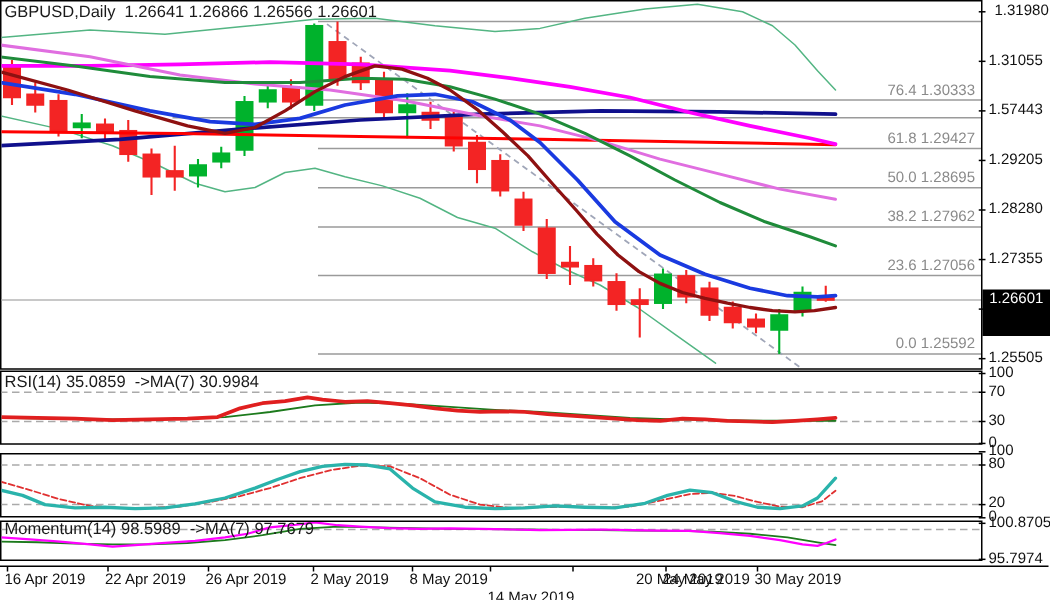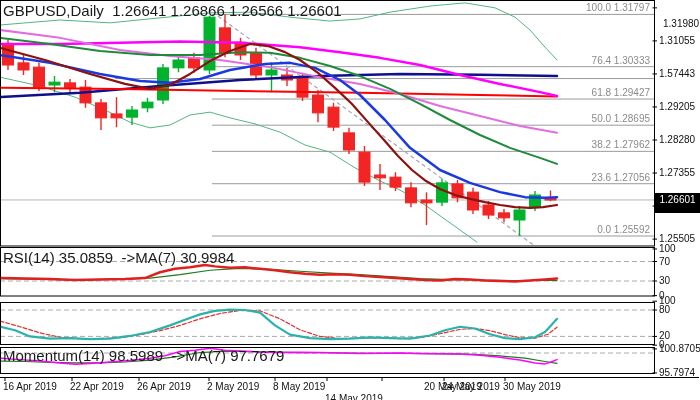--- a/index.html
+++ b/index.html
@@ -1,28 +1,28 @@
 <!DOCTYPE html>
 <html><head>
 <meta charset="utf-8">
 <style>
   html,body{margin:0;padding:0;background:#fff;}
   #app{position:relative;width:700px;height:400px;background:#fff;overflow:hidden;
        font-family:"Liberation Sans",sans-serif;}
   #chart{position:absolute;left:0;top:0;}
   #labels{position:absolute;left:0;top:0;width:700px;height:400px;pointer-events:none;}
-  .title{position:absolute;font-size:15px;color:#1a1a1a;white-space:pre;}
+  .title{position:absolute;font-size:11px;color:#1a1a1a;white-space:pre;}
   .t-main{left:3px;top:2px;}
   .t-rsi{left:3px;top:249px;}
   .t-stoch{left:3px;top:304px;}
   .t-mom{left:3px;top:347px;}
   .pxlab{position:absolute;left:659px;font-size:10px;color:#111;white-space:nowrap;}
   .fiblab{position:absolute;width:150px;text-align:right;font-size:10px;color:#8a8a8a;white-space:nowrap;}
   .datlab{position:absolute;top:381px;font-size:10px;color:#111;white-space:nowrap;}
-  #price-badge{position:absolute;left:655px;top:193px;width:45px;height:20px;background:#000;
+  #price-badge{position:absolute;left:655px;top:193px;width:45px;height:31px;background:#000;
        color:#fff;font-size:10px;line-height:13px;text-align:center;}
   #price-axis{position:absolute;left:655px;top:0;width:45px;height:376px;}
   #time-axis{position:absolute;left:0;top:376px;width:655px;height:24px;}
 </style>
 </head>
 <body>
 
 <div id="app">
   <svg id="chart" width="700" height="400">
       <rect x="0.5" y="0.5" width="654" height="245.5" fill="none" stroke="#000000" stroke-width="1"></rect>
@@ -252,21 +252,21 @@
       <line x1="327" y1="377.5" x2="327" y2="381" stroke="#000" stroke-width="1"></line>
       <line x1="382" y1="377.5" x2="382" y2="381" stroke="#000" stroke-width="1"></line>
       <line x1="444" y1="377.5" x2="444" y2="381" stroke="#000" stroke-width="1"></line>
       <line x1="505" y1="377.5" x2="505" y2="381" stroke="#000" stroke-width="1"></line>
     </svg>
   <div id="labels">
     <div class="title t-main">GBPUSD,Daily  1.26641 1.26866 1.26566 1.26601</div>
     <div class="title t-rsi">RSI(14) 35.0859  -&gt;MA(7) 30.9984</div>
     <div class="title t-mom">Momentum(14) 98.5989  -&gt;MA(7) 97.7679</div>
     <div id="price-axis">
-        <div class="pxlab" style="left: 8px; top: 1.85714px; margin-top: 16px;">1.31980</div>
+        <div class="pxlab" style="left: 8px; top: 1.85714px;">1.31980</div>
         <div class="pxlab" style="left: 4px; top: 34.8929px;">1.31055</div>
         <div class="pxlab" style="left: 4px; top: 67.9286px;">1.57443</div>
         <div class="pxlab" style="left: 4px; top: 100.964px;">1.29205</div>
         <div class="pxlab" style="left: 4px; top: 134px;">1.28280</div>
         <div class="pxlab" style="left: 4px; top: 167.036px;">1.27355</div>
         <div class="pxlab" style="left: 4px; top: 200.071px;">1.26430</div>
         <div class="pxlab" style="left: 4px; top: 233.107px;">1.25505</div>
         <div class="pxlab" style="left: 4px; top: 243px;">100</div>
         <div class="pxlab" style="left: 4px; top: 255.5px;">70</div>
         <div class="pxlab" style="left: 4px; top: 275px;">30</div>
@@ -283,21 +283,20 @@
         <div class="datlab" style="left: 70px; top: 5px;">22 Apr 2019</div>
         <div class="datlab" style="left: 137px; top: 5px;">26 Apr 2019</div>
         <div class="datlab" style="left: 207px; top: 5px;">2 May 2019</div>
         <div class="datlab" style="left: 273px; top: 5px;">8 May 2019</div>
         <div class="datlab" style="left: 325px; top: 5px; margin-top: 12px;">14 May 2019</div>
         <div class="datlab" style="left: 380px; top: 5px; padding-left: 44px;">20 May 2019</div>
         <div class="datlab" style="left: 442px; top: 5px;">24 May 2019</div>
         <div class="datlab" style="left: 503px; top: 5px;">30 May 2019</div>
       </div>
     <div id="price-badge">1.26601</div>
-  <div class="fiblab" style="left: 500px; top: 2.39286px;">100.0 1.31797</div>
       <div class="fiblab" style="left: 500px; top: 54.6786px;">76.4 1.30333</div>
       <div class="fiblab" style="left: 500px; top: 87.0357px;">61.8 1.29427</div>
       <div class="fiblab" style="left: 500px; top: 113.179px;">50.0 1.28695</div>
       <div class="fiblab" style="left: 500px; top: 139.357px;">38.2 1.27962</div>
       <div class="fiblab" style="left: 500px; top: 171.714px;">23.6 1.27056</div>
       <div class="fiblab" style="left: 500px; top: 224px;">0.0 1.25592</div>
     </div>
 </div>
 
 </body></html>

